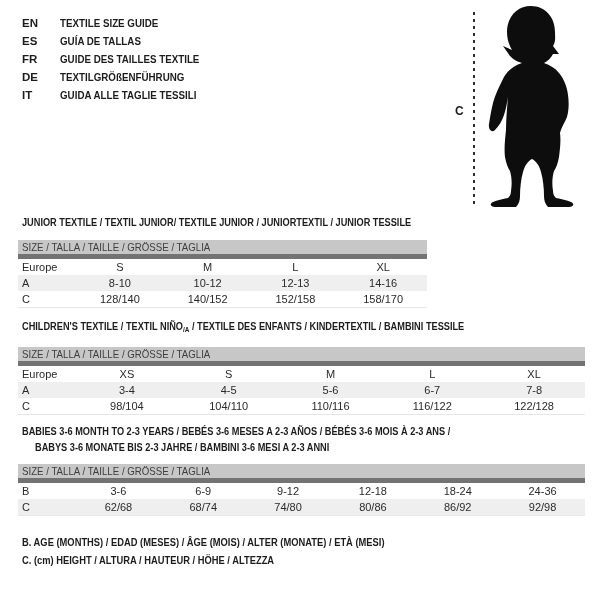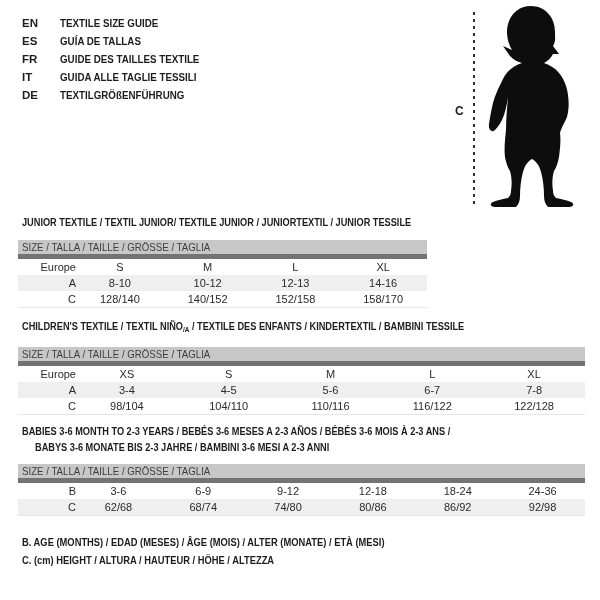--- a/index.html
+++ b/index.html
@@ -16,21 +16,21 @@
 
   
   .sec-title{font-weight:bold;font-size:11.5px;white-space:nowrap;}
   .sub{font-size:8px;vertical-align:-2px;}
 
   
   table.size-table{border-collapse:collapse;table-layout:fixed;font-size:11px;color:#2a2a2a;}
   table.size-table th{background:#c7c7c7;border-bottom:5px solid #737373;height:14px;
       text-align:left;font-weight:normal;color:#3d3d3d;padding:0 0 0 4px;font-size:11px;}
   table.size-table td{height:16px;text-align:center;padding:0;line-height:16px;}
-  table.size-table td.lbl{text-align:right;padding-left:4px;margin-top:41px;}
+  table.size-table td.lbl{text-align:left;padding-left:4px;margin-top:41px;}
   table.size-table tbody tr:nth-child(2){background:#efefef;}
   table.size-table{border-bottom:1px solid #e6e6e6;}
 
   
   .footnote{font-weight:bold;font-size:11px;height:18px;white-space:nowrap;}
   .footnote > span{transform:scaleX(0.85);transform-origin:0 50%;display:inline-block;white-space:nowrap;}
 
   
   .measure-line{width:2px;background:repeating-linear-gradient(to bottom,#2e2e2e 0 3px,transparent 3px 7px);}
   .measure-label{font-weight:bold;font-size:12px;}
@@ -47,26 +47,26 @@
     </div>
     <div class="lang-row">
       <span class="lang-code">ES</span>
       <span class="lang-label">GUÍA DE TALLAS</span>
     </div>
     <div class="lang-row">
       <span class="lang-code">FR</span>
       <span class="lang-label">GUIDE DES TAILLES TEXTILE</span>
     </div>
     <div class="lang-row">
+      <span class="lang-code">DE</span>
+      <span class="lang-label">TEXTILGRÖßENFÜHRUNG</span>
+    </div>
+    <div class="lang-row">
       <span class="lang-code">IT</span>
       <span class="lang-label">GUIDA ALLE TAGLIE TESSILI</span>
-    </div>
-    <div class="lang-row">
-      <span class="lang-code">DE</span>
-      <span class="lang-label">TEXTILGRÖßENFÜHRUNG</span>
     </div>
   </div>
 
   <div class="abs measure-line" style="left:473px;top:12px;height:194px;"></div>
   <div class="abs measure-label" style="left:455px;top:104px;">C</div>
   <svg class="abs" style="left:482px;top:2px;" width="100" height="206" viewBox="0 0 100 206">
     <path fill="#0d0d0d" d="M49 4 C35 4 25 15 25 30 C25 37 27 43 30 48 L21 44 L28 54
       C32 58 36 60 40 61 C31 64 24 70 21 77 C17 85 13 93 11 101 C9 109 8 116 7 122
       C6 128 10 131 13 128 C17 124 20 119 22 113 C24 107 25 101 26 95
       C25 106 24 118 24 128 C23 138 22 147 23 155 C24 161 26 166 28 169

